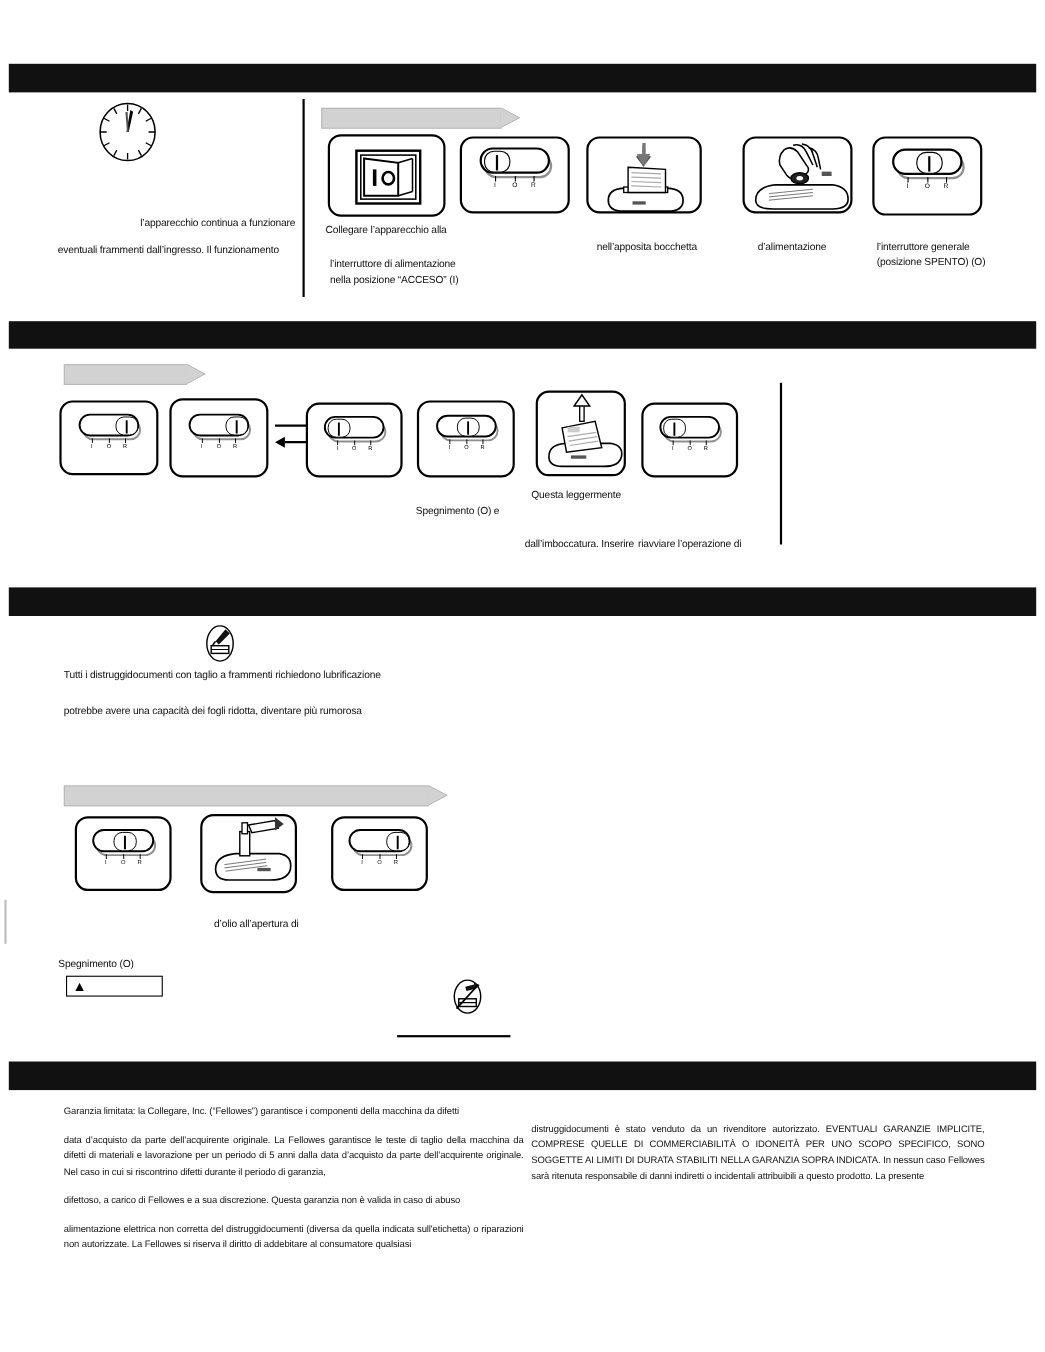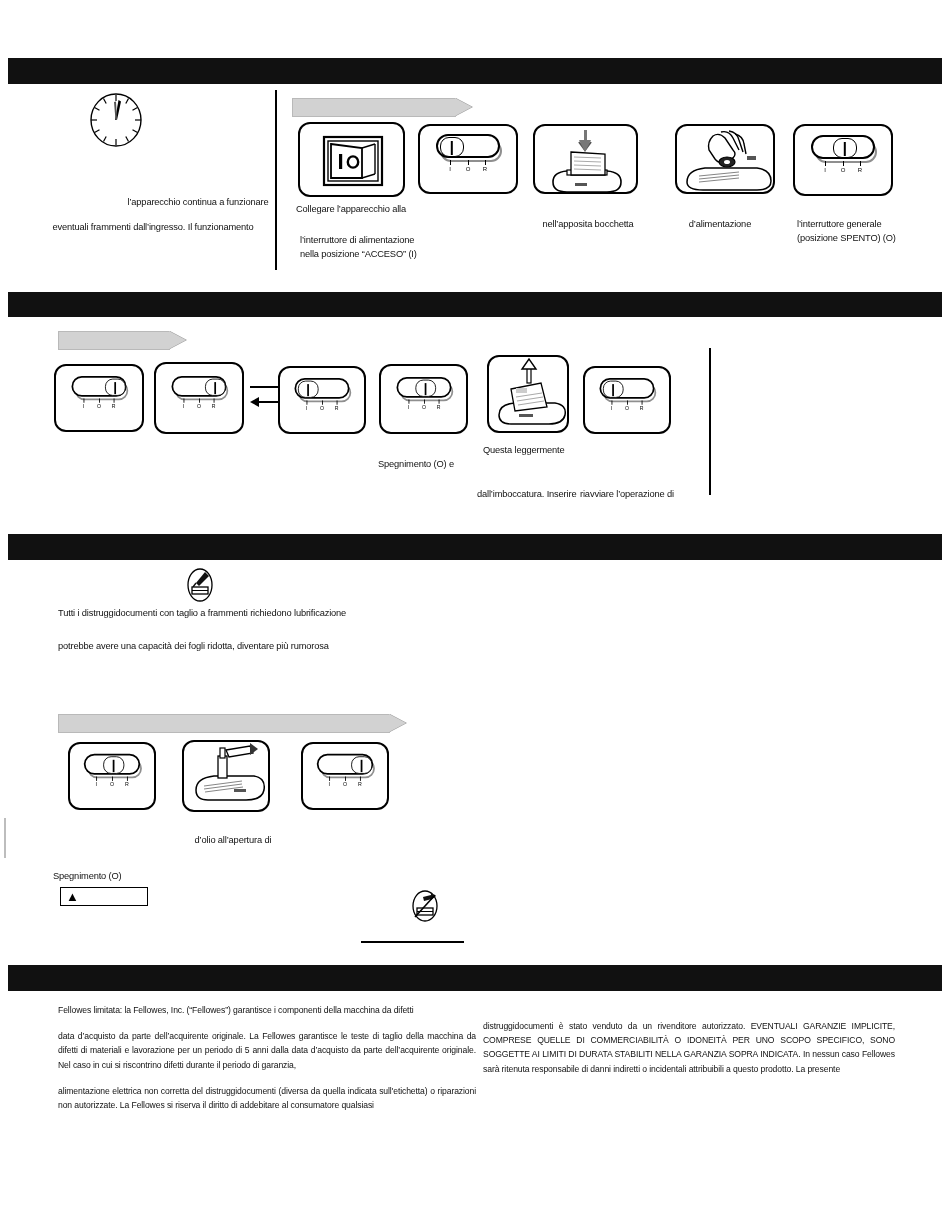--- a/index.html
+++ b/index.html
@@ -440,22 +440,23 @@
       <line x1="6" y1="21.5" x2="22" y2="21.5" stroke="#000" stroke-width="1"></line>
       <line x1="4" y1="27" x2="24" y2="5" stroke="#000" stroke-width="1.6"></line>
     </svg>
   </div>
 
   <div class="hrule" style="left:361px;top:941px;width:103px;"></div>
 
   <div class="black-bar" style="top:965px;height:26px;"></div>
 
   <div class="warr" style="left:58px;top:1003px;width:418px;">
-    <p>Fellowes limitata: la Fellowes, Inc. (“Fellowes”) garantisce i componenti della macchina da difetti</p>
+    <p>Garanzia limitata: la Collegare, Inc. (“Fellowes”) garantisce i componenti della macchina da difetti</p>
     <p>data d’acquisto da parte dell’acquirente originale.  La Fellowes garantisce le teste di taglio della macchina da difetti di materiali e lavorazione per un periodo di 5 anni dalla data d’acquisto da parte dell’acquirente originale. Nel caso in cui si riscontrino difetti durante il periodo di garanzia,</p>
+    <p>difettoso, a carico di Fellowes e a sua discrezione. Questa garanzia non è valida in caso di abuso</p>
     <p>alimentazione elettrica non corretta del distruggidocumenti (diversa da quella indicata sull'etichetta) o riparazioni non autorizzate. La Fellowes si riserva il diritto di addebitare al consumatore qualsiasi</p>
   </div>
 
   <div class="warr" style="left:483px;top:1019px;width:412px;">
     <p>distruggidocumenti è stato venduto da un rivenditore autorizzato. EVENTUALI GARANZIE IMPLICITE, COMPRESE QUELLE DI COMMERCIABILITÀ O IDONEITÀ PER UNO SCOPO SPECIFICO, SONO SOGGETTE AI LIMITI DI DURATA STABILITI NELLA GARANZIA SOPRA INDICATA. In nessun caso Fellowes sarà ritenuta responsabile di danni indiretti o incidentali attribuibili a questo prodotto. La presente</p>
   </div>
 
 </div>
 
 </body></html>

